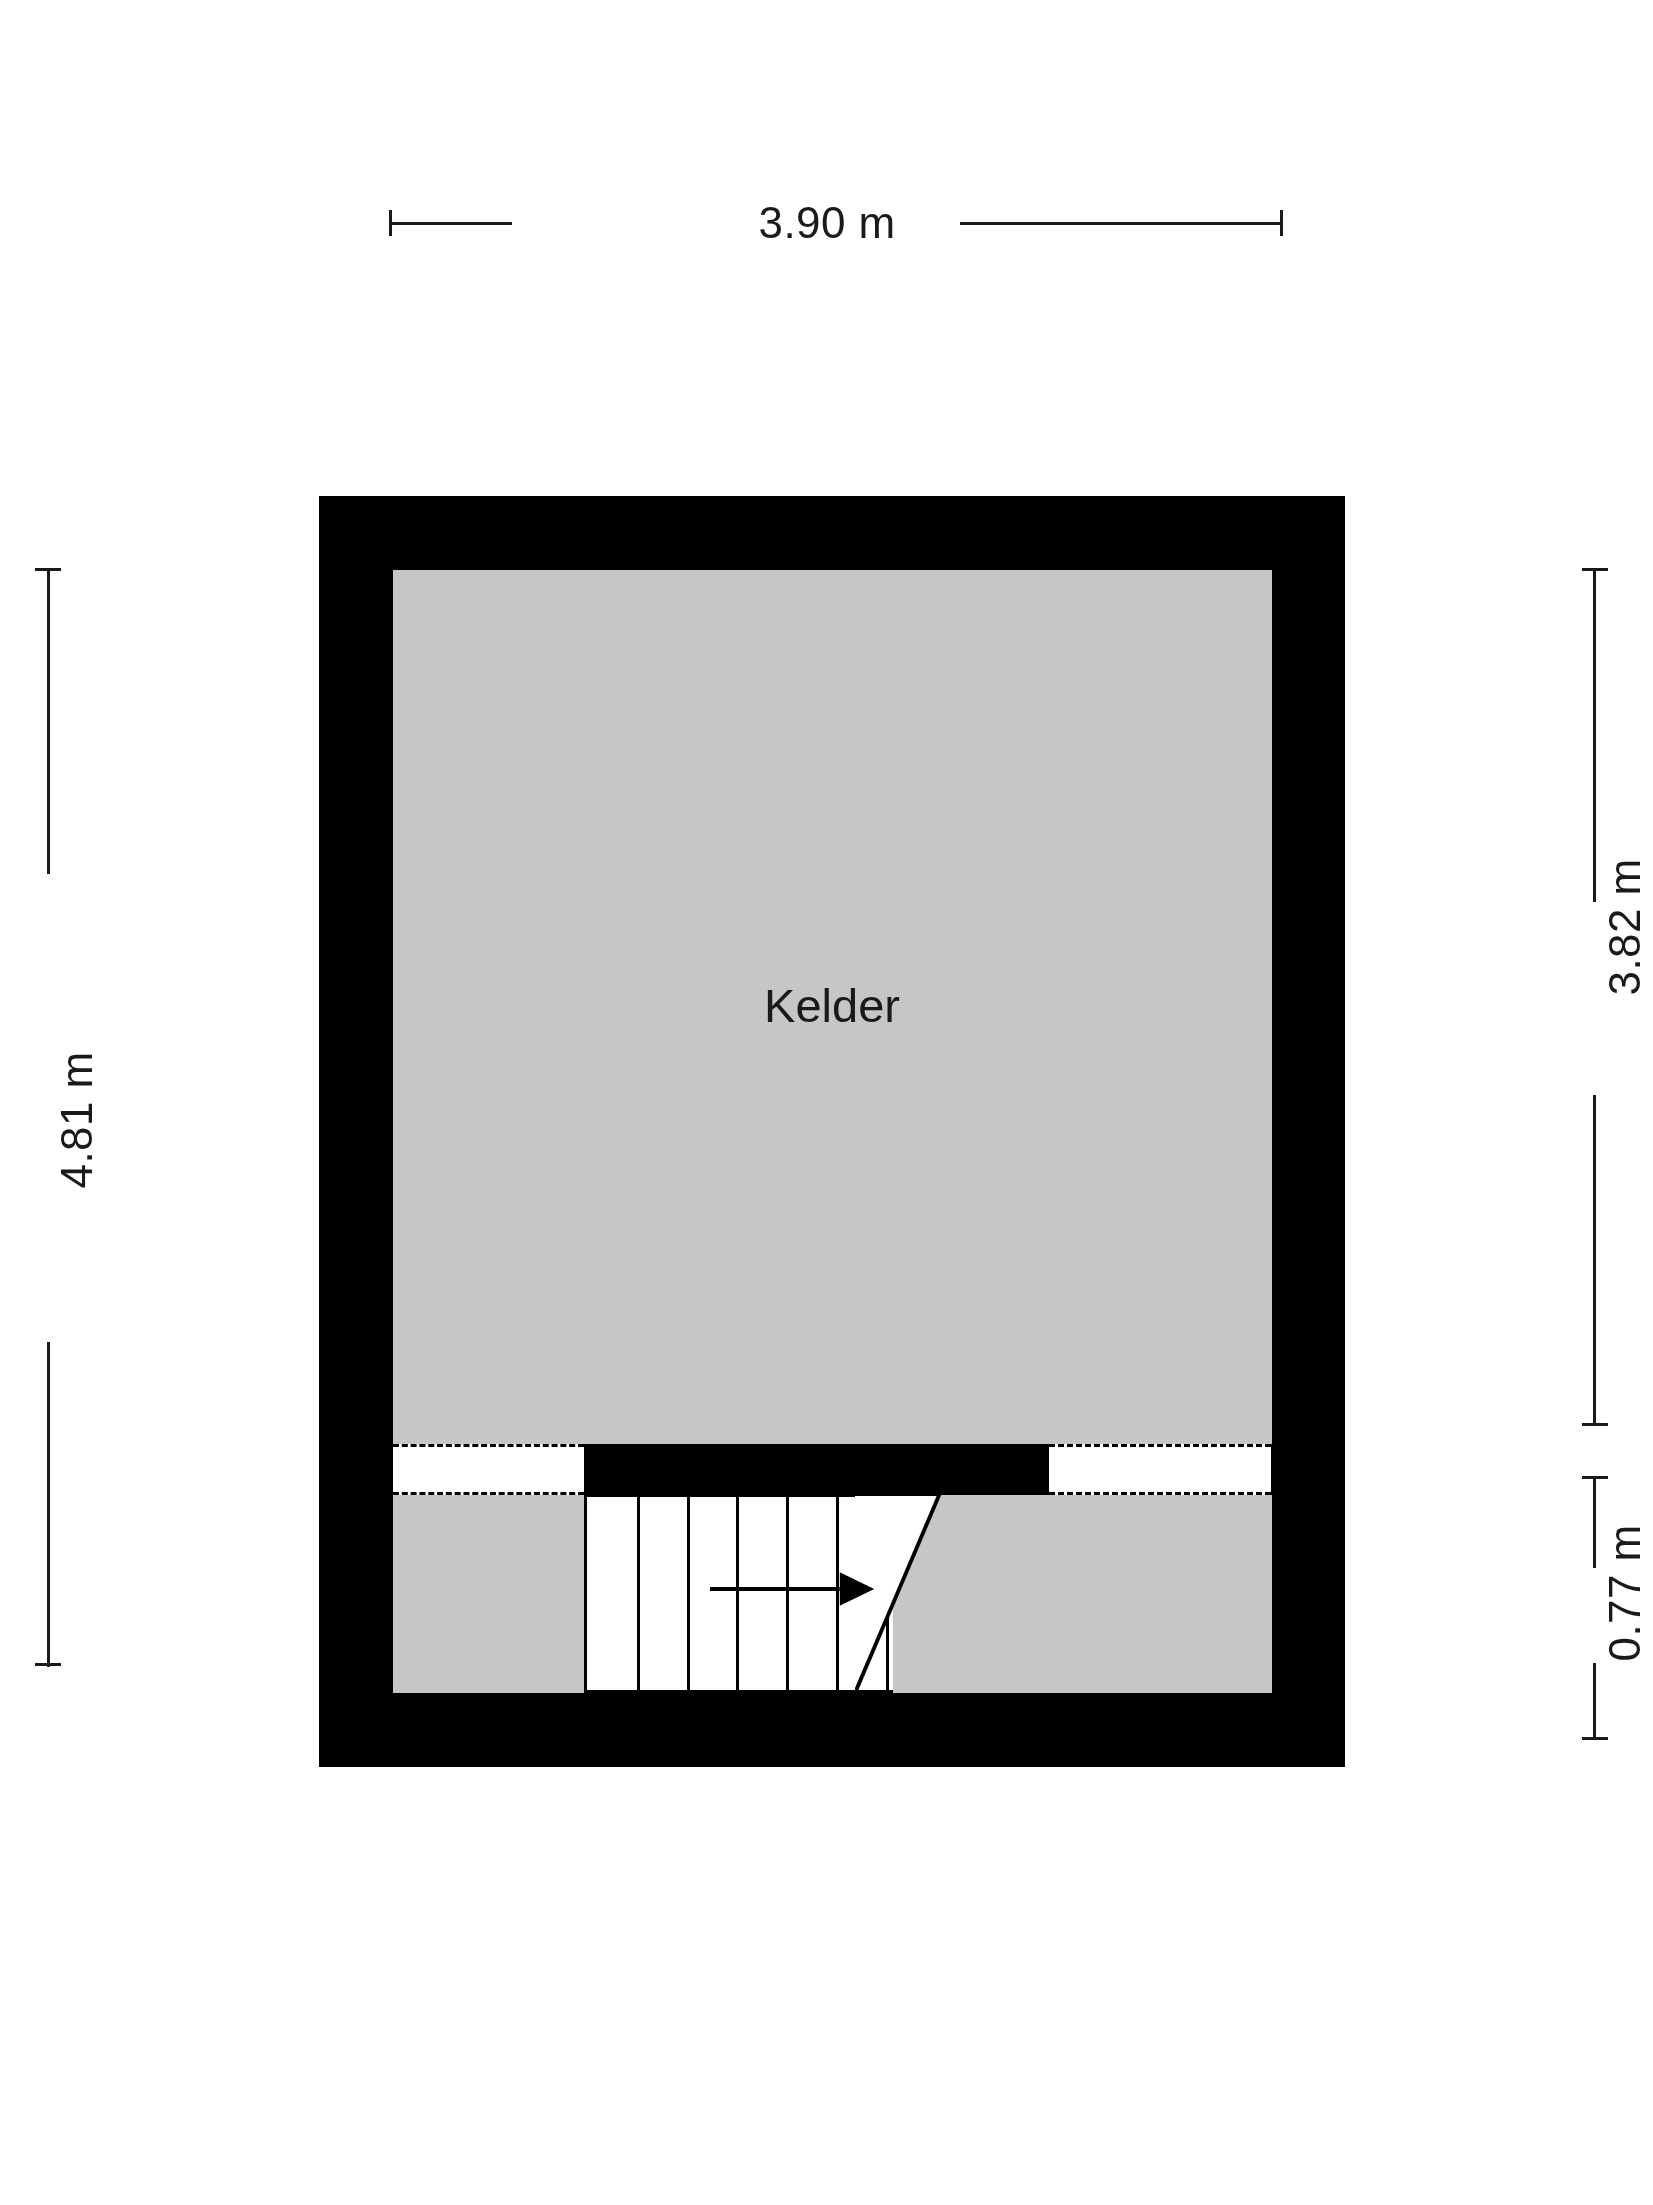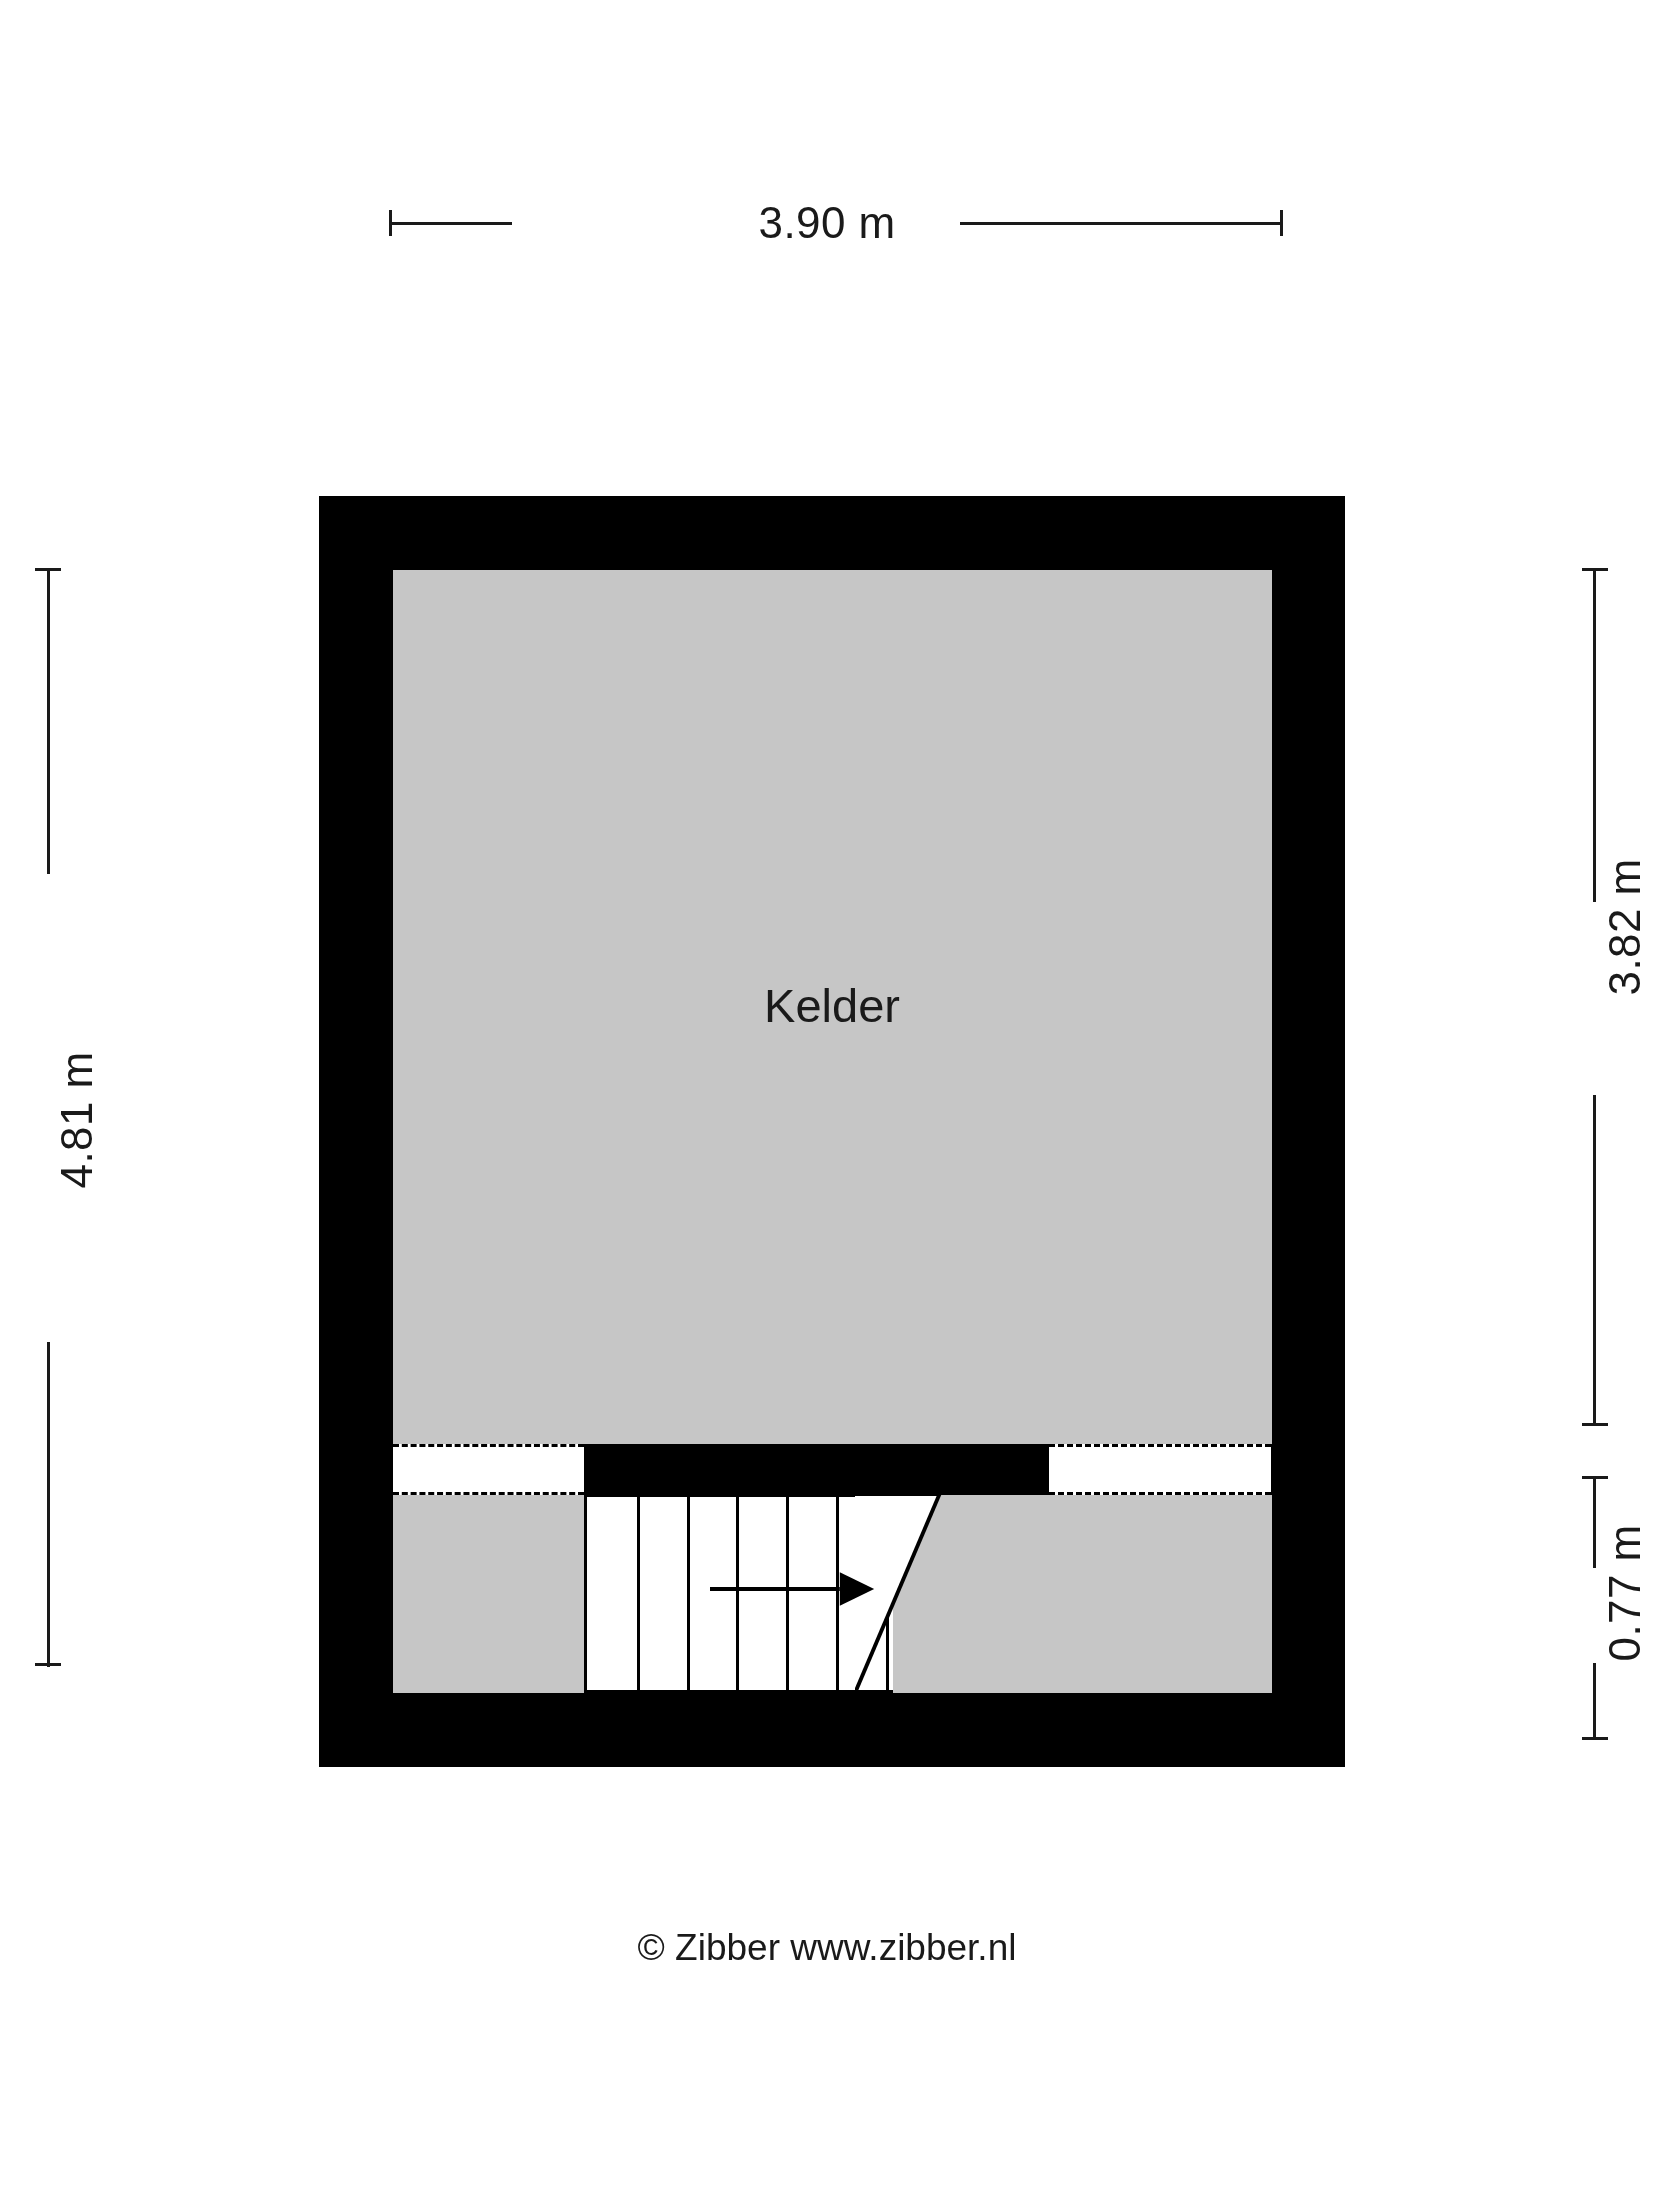--- a/index.html
+++ b/index.html
@@ -275,17 +275,16 @@
 
     <svg class="stair-arrow" viewBox="0 0 220 60" preserveAspectRatio="none">
       <line x1="0" y1="30" x2="170" y2="30" stroke="#000000" stroke-width="5"></line>
       <polygon points="170,8 215,30 170,52" fill="#000000"></polygon>
     </svg>
 
     <div id="room-name" style="top:482px;">Kelder</div>
   </div>
 
   <div id="footer">
-    <div class="line">© Zibber www.zibber.nl</div>
   </div>
 
 </div>
 
 
 </body></html>

